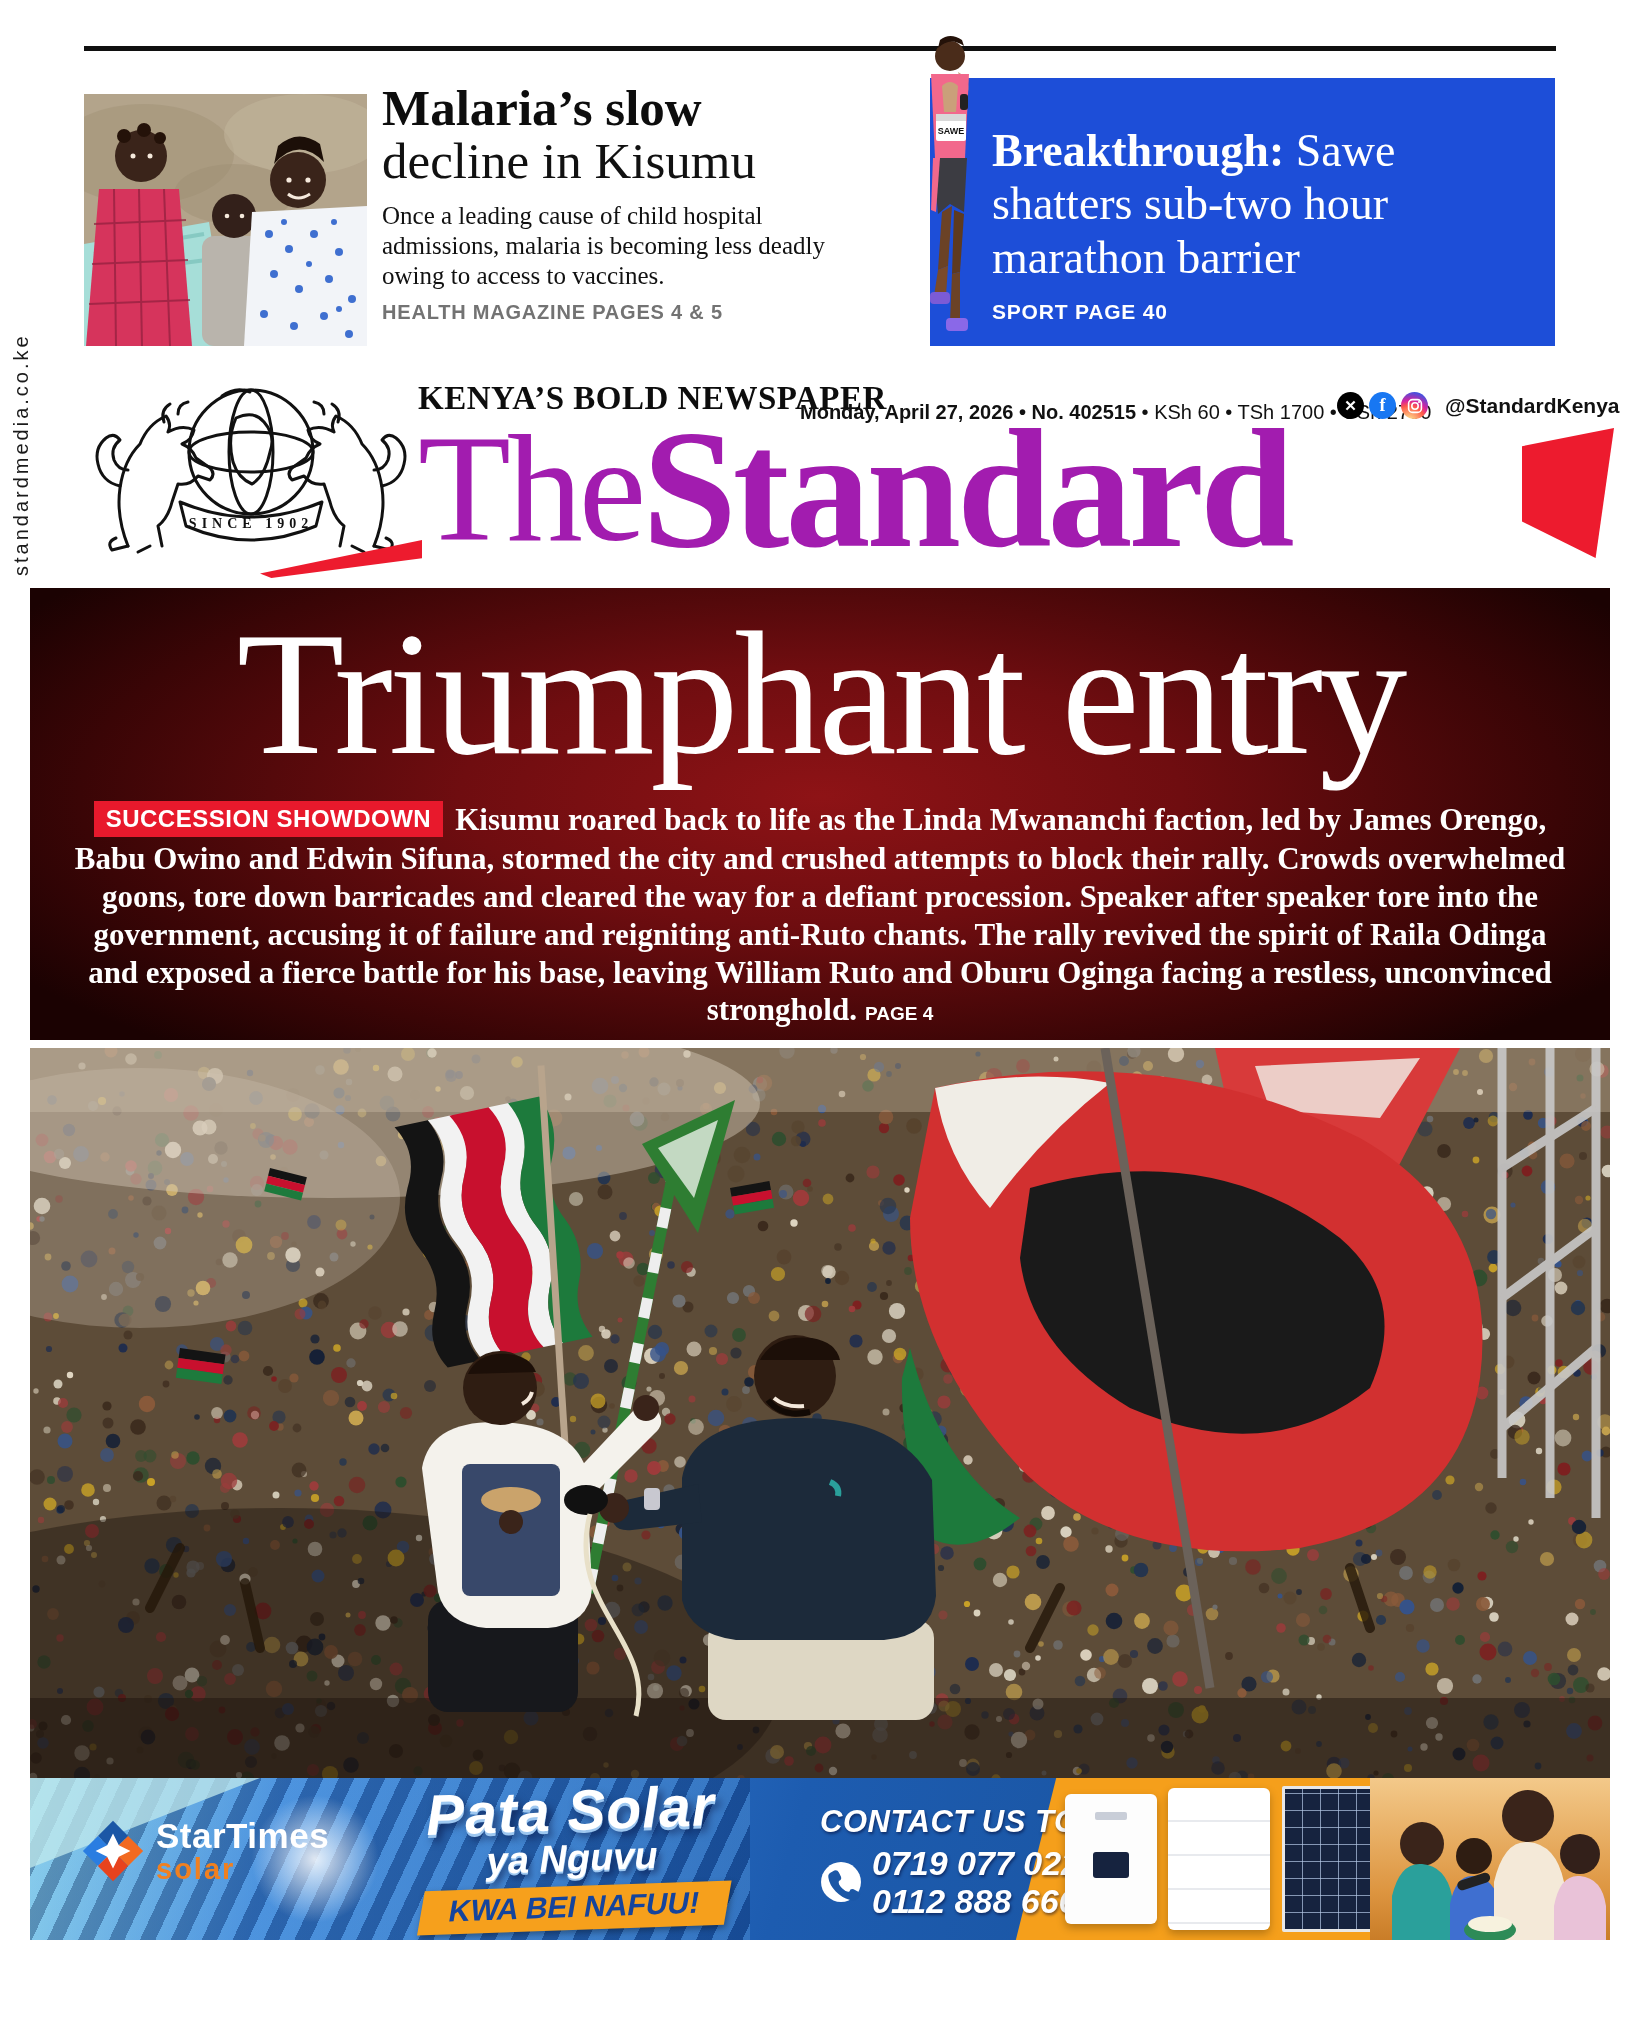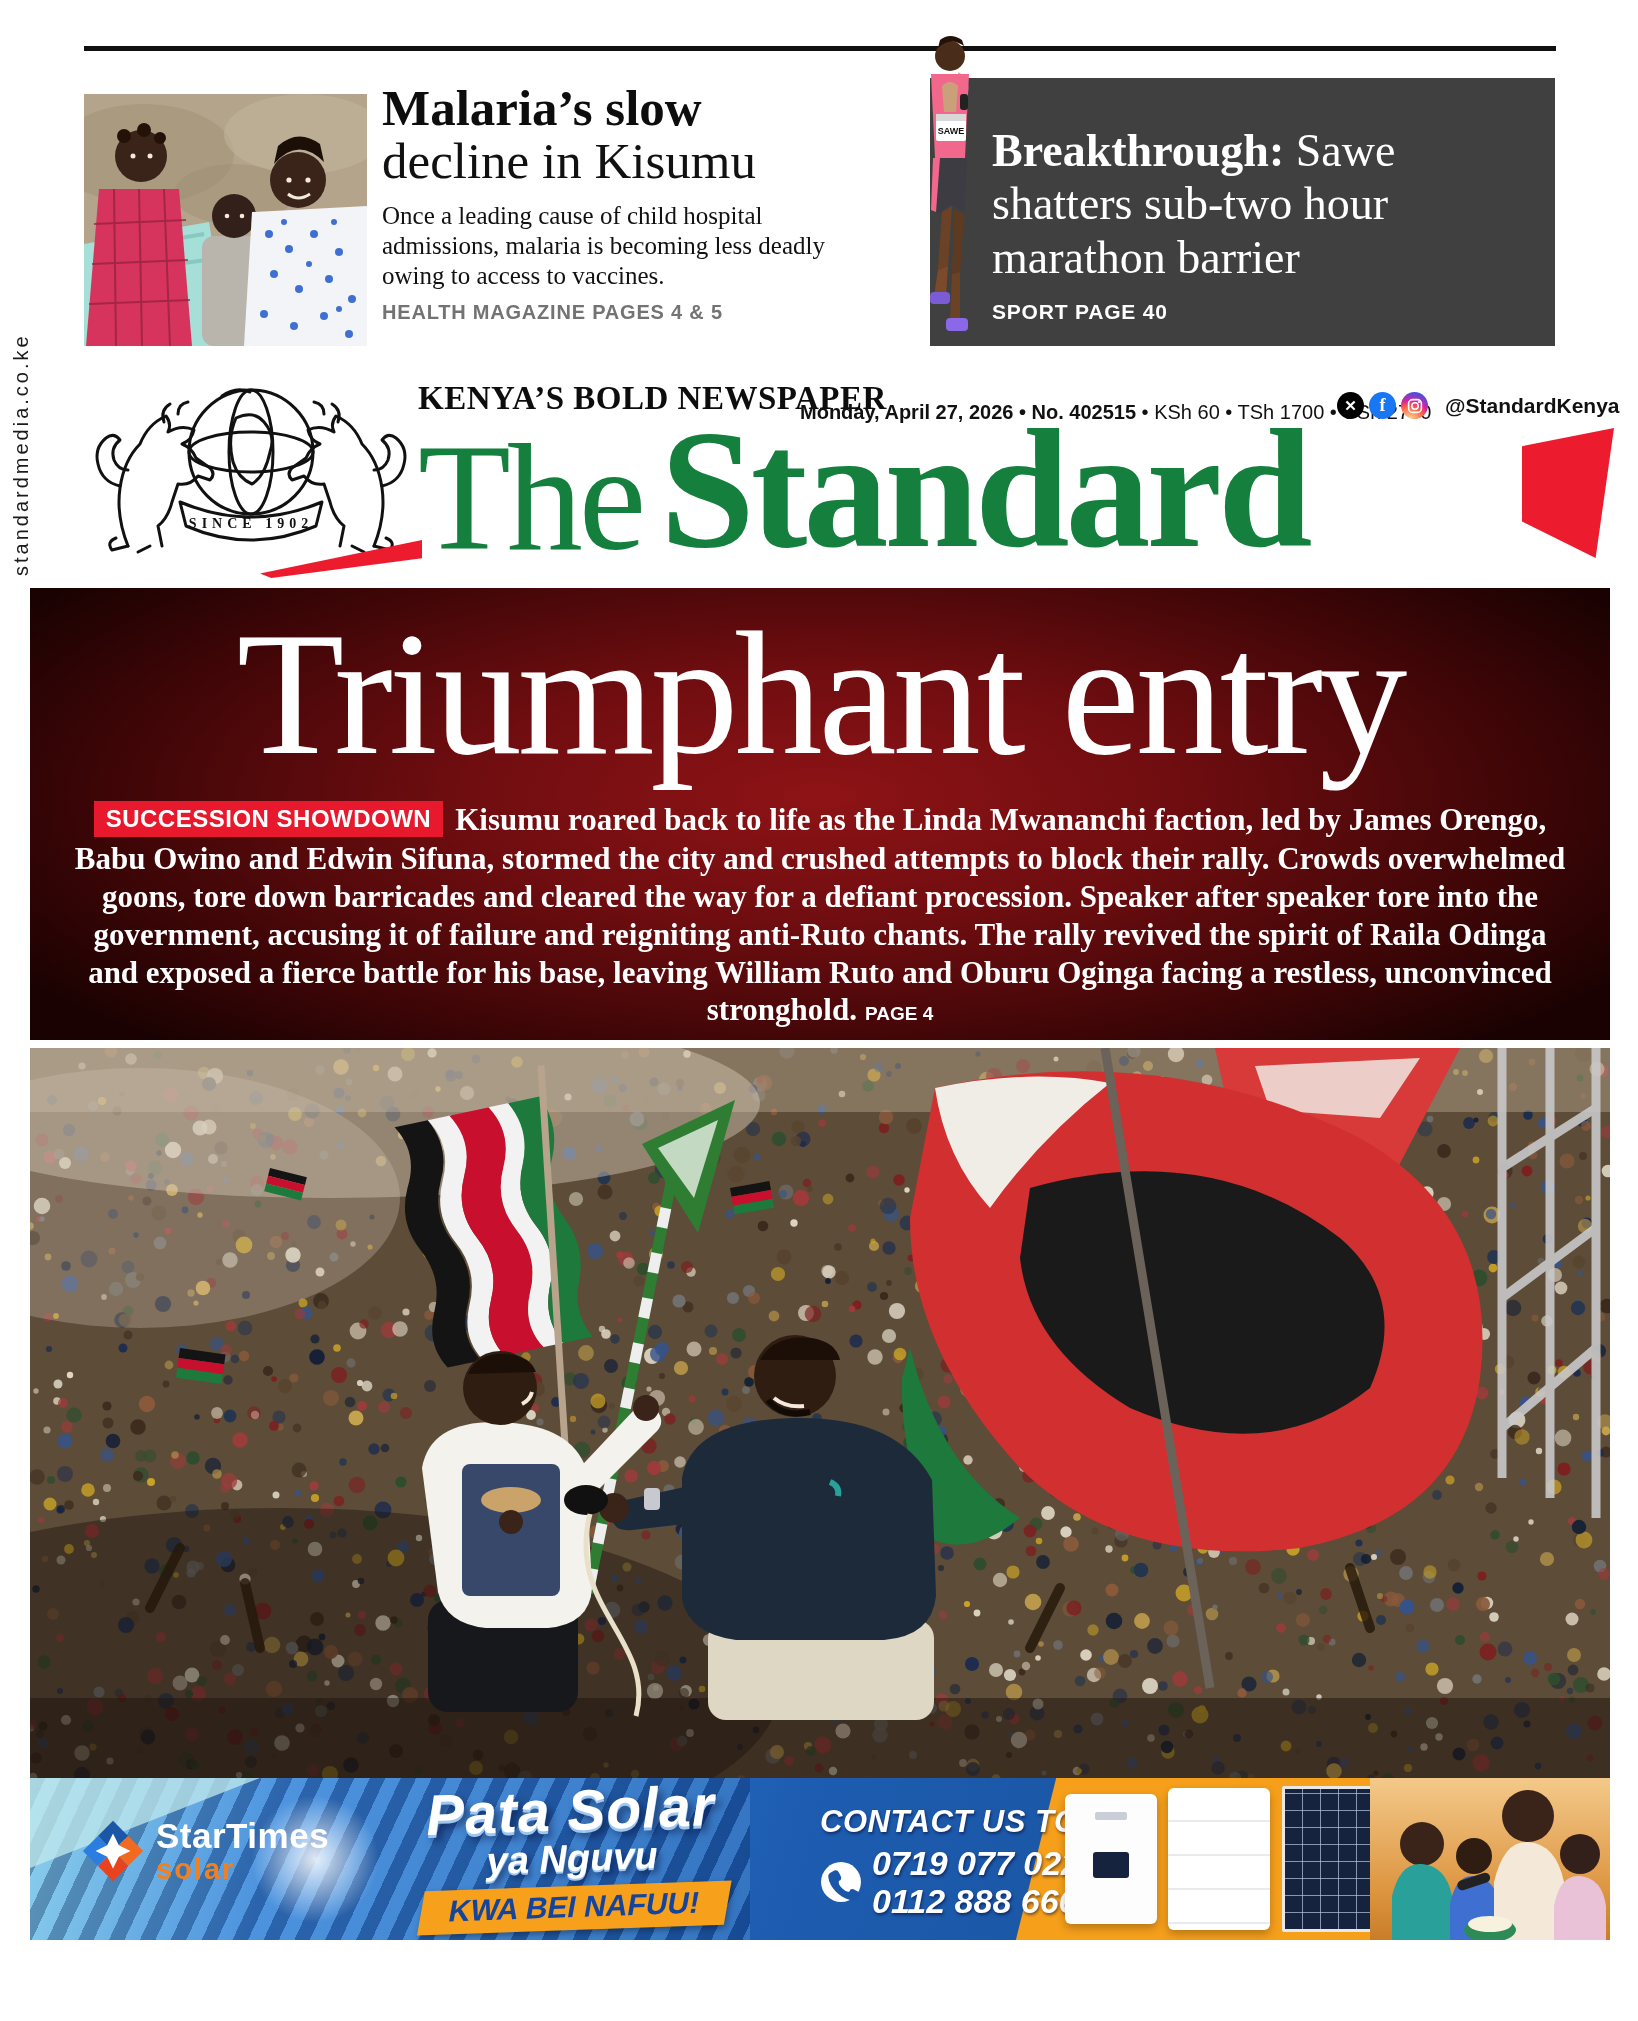--- a/index.html
+++ b/index.html
@@ -10,40 +10,40 @@
 
   
   .family-photo { position:absolute; left:84px; top:94px; width:283px; height:252px; overflow:hidden; }
   .malaria-text { position:absolute; left:382px; top:82px; width:560px; }
   .mal-h1 { font-family:"Liberation Serif", serif; font-weight:700; font-size:51px; line-height:1.02; color:#0d0d0d; }
   .mal-h2 { font-family:"Liberation Serif", serif; font-weight:400; font-size:51px; line-height:1.06; color:#111; }
   .mal-body { margin-top:13px; width:470px; font-family:"Liberation Serif", serif; font-size:25px; line-height:1.2; color:#111; }
   .mal-kicker { margin-top:10px; font-size:20px; font-weight:700; letter-spacing:.8px; color:#737373; }
 
   
-  .sport-box { position:absolute; left:930px; top:78px; width:625px; height:268px; background:#404040; padding:46px 20px 0 62px; }
+  .sport-box { position:absolute; left:930px; top:78px; width:625px; height:268px; background:#1d4ed8; padding:46px 20px 0 62px; }
   .sport-headline { font-family:"Liberation Serif", serif; font-size:46px; line-height:1.16; color:#fff; }
   .sport-bold { font-weight:700; }
   .sport-light { font-weight:400; }
   .sport-kicker { position:absolute; left:62px; bottom:22px; font-size:21px; font-weight:700; letter-spacing:.8px; color:#fff; }
   .runner { position:absolute; left:898px; top:34px; width:104px; height:305px; }
 
   
   .side-url { position:absolute; left:10px; top:366px; height:210px; writing-mode:vertical-rl; transform:rotate(180deg); font-size:20px; letter-spacing:3px; color:#1a1a1a; }
   .crest { position:absolute; left:84px; top:356px; width:334px; height:226px; }
   .tagline { position:absolute; left:418px; top:380px; font-family:"Liberation Serif", serif; font-weight:700; font-size:33px; letter-spacing:.5px; color:#0d0d0d; }
   .dateline { position:absolute; left:800px; top:401px; font-size:20px; color:#111; white-space:nowrap; }
   .dateline .dl-b { font-weight:700; }
   .social { position:absolute; left:1337px; top:392px; display:flex; align-items:center; gap:5px; }
   .soc-ic { width:27px; height:27px; border-radius:50%; display:flex; align-items:center; justify-content:center; color:#fff; font-weight:700; font-size:15px; }
   .soc-x { background:#000; }
   .soc-f { background:#1877f2; font-family:"Liberation Serif", serif; font-size:18px; }
   .soc-ig { background:radial-gradient(circle at 30% 110%, #fdf497 0%, #fd5949 45%, #d6249f 60%, #285aeb 90%); }
   .social-handle { font-size:21px; font-weight:700; color:#111; margin-left:12px; }
-  .masthead-title { position:absolute; left:418px; top:404px; display:flex; align-items:flex-end; gap:18px; color:#15803d; font-family:"Liberation Serif", serif; line-height:1; white-space:nowrap; }
+  .masthead-title { position:absolute; left:418px; top:404px; display:flex; align-items:center; color:#a21caf; font-family:"Liberation Serif", serif; line-height:1; white-space:nowrap; }
   .mt-the { font-size:152px; font-weight:400; letter-spacing:-4px; }
   .mt-standard { font-size:170px; font-weight:700; letter-spacing:-4px; }
   .red-accent { position:absolute; background:#ed1b2e; }
   .red-accent-left { left:260px; top:540px; width:162px; height:38px; clip-path:polygon(0 88%, 100% 0, 100% 48%, 7% 100%); }
   .red-accent-right { left:1522px; top:428px; width:92px; height:130px; clip-path:polygon(0 14%, 100% 0, 80% 100%, 0 72%); }
 
   
   .lead-panel { position:absolute; left:30px; top:588px; width:1580px; height:452px; text-align:center; color:#fff;
     background:radial-gradient(ellipse 60% 75% at 50% 46%, #8e1316 0%, #6f0d10 38%, #3a0506 78%, #1b0202 100%); }
   .lead-headline { padding-top:14px; font-family:"Liberation Serif", serif; font-weight:400; font-size:176px; line-height:1.05; letter-spacing:-4px; }

